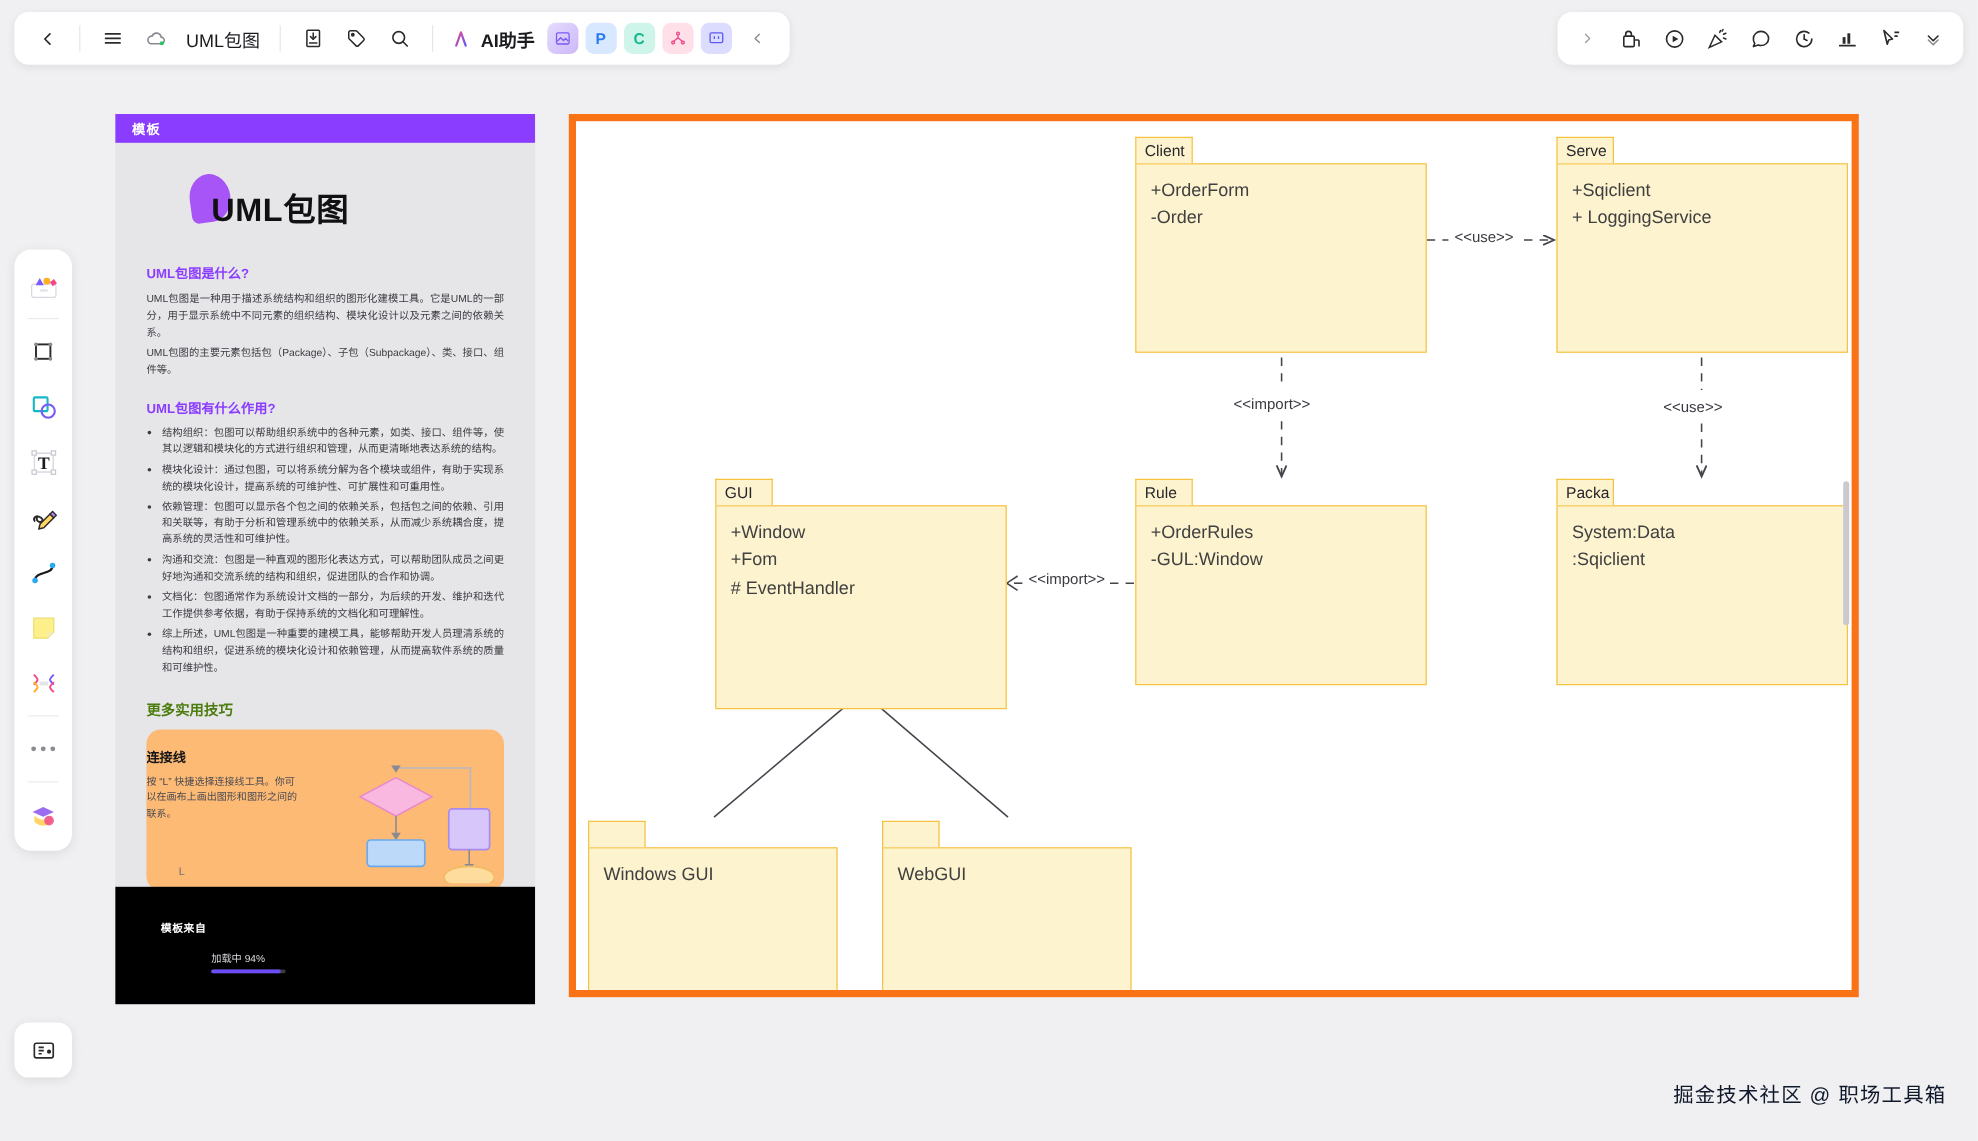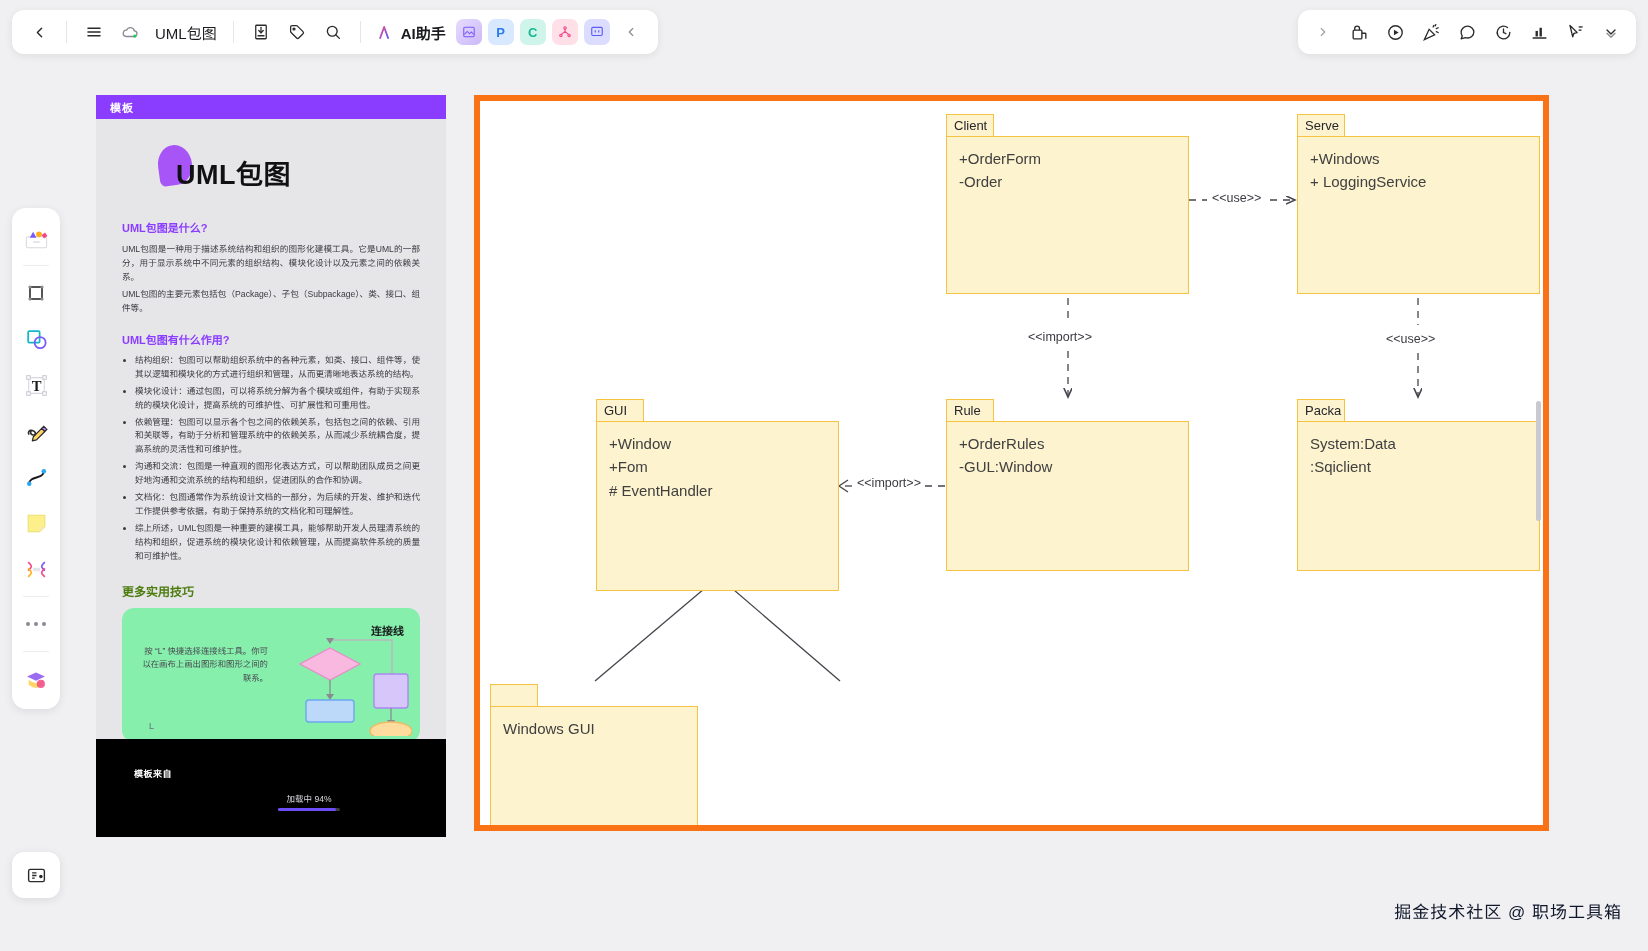--- a/index.html
+++ b/index.html
@@ -117,35 +117,35 @@
     margin-bottom: 2px; text-align: justify;
   }
   .tpl-gap { height: 14px; }
   .tpl-ul { margin: 0; padding-left: 13px; }
   .tpl-ul li {
     font-size: 8.6px; line-height: 1.62; color: #3a3a40;
     margin-bottom: 3px; text-align: justify;
   }
   .tips-h2 { color: #4d7c0f; font-size: 12px; font-weight: bold; margin: 18px 0 9px; }
   .tips-card {
-    background: #86efac; border-radius: 12px;
-    height: 134px; padding: 14px 16px; position: relative; overflow: hidden; text-align: right;
+    background: #fdba74; border-radius: 12px;
+    height: 134px; padding: 14px 0; position: relative; overflow: hidden;
   }
   .tips-title { font-size: 11px; font-weight: bold; color: #16161a; margin-bottom: 7px; }
   .tips-text { font-size: 8.4px; line-height: 1.6; color: #4a4a52; width: 130px; }
   .tips-l { position: absolute; left: 27px; bottom: 11px; font-size: 9px; color: #6c6c75; }
   .mini-diagram { position: absolute; right: 8px; top: 10px; width: 120px; height: 118px; }
   .tpl-footer {
     position: absolute; left: 0; bottom: 0; width: 350px; height: 98px;
     background: #000000; color: #ffffff; padding: 28px 4px 0 38px;
   }
   .tpl-footer-label { font-size: 9px; font-weight: bold; letter-spacing: 0.5px; }
   .loading-row {
     margin-top: 12px; margin-left: 42px;
-    display: flex; flex-direction: column; align-items: center;
+    display: flex; flex-direction: column; align-items: flex-start;
   }
   .loading-txt { font-size: 8.5px; color: #dcdce2; margin-bottom: 4px; }
   .loading-track { width: 62px; height: 3px; background: #3a3a40; border-radius: 2px; }
   .loading-fill { height: 3px; background: #6b4cf6; border-radius: 2px; width: 94%; }
 
   
   .canvas {
     position: absolute; left: 474px; top: 95px;
     width: 1075px; height: 736px;
     background: #ffffff;
@@ -519,21 +519,21 @@
       <div class="pkg-tab" style="width:46px;">Client</div>
       <div class="pkg-body" style="top:22px; width:243px; height:158px;">
         <div class="pkg-line">+OrderForm</div>
         <div class="pkg-line">-Order</div>
       </div>
     </div>
 
     <div class="pkg" style="left:817px; top:13px; width:243px; height:180px;">
       <div class="pkg-tab" style="width:46px;">Serve</div>
       <div class="pkg-body" style="top:22px; width:243px; height:158px;">
-        <div class="pkg-line">+Windows</div>
+        <div class="pkg-line">+Sqiclient</div>
         <div class="pkg-line">+ LoggingService</div>
       </div>
     </div>
 
     <div class="pkg" style="left:116px; top:298px; width:243px; height:172px;">
       <div class="pkg-tab" style="width:44px;">GUI</div>
       <div class="pkg-body" style="top:22px; width:243px; height:170px;">
         <div class="pkg-line">+Window</div>
         <div class="pkg-line">+Fom</div>
         <div class="pkg-line"># EventHandler</div>
@@ -556,20 +556,26 @@
       </div>
     </div>
 
     <div class="pkg" style="left:10px; top:583px; width:208px; height:166px;">
       <div class="pkg-tab" style="width:48px;"></div>
       <div class="pkg-body" style="top:22px; width:208px; height:144px;">
         <div class="pkg-line">Windows GUI</div>
       </div>
     </div>
 
+    <div class="pkg" style="left:255px; top:583px; width:208px; height:166px;">
+      <div class="pkg-tab" style="width:48px;"></div>
+      <div class="pkg-body" style="top:22px; width:208px; height:144px;">
+        <div class="pkg-line">WebGUI</div>
+      </div>
+    </div>
 
     <div class="edge-label" style="left:729px; top:90px;">&lt;&lt;use&gt;&gt;</div>
     <div class="edge-label" style="left:545px; top:229px;">&lt;&lt;import&gt;&gt;</div>
     <div class="edge-label" style="left:903px; top:231px;">&lt;&lt;use&gt;&gt;</div>
     <div class="edge-label" style="left:374px; top:375px;">&lt;&lt;import&gt;&gt;</div>
 
     <div class="scrollbar-v"></div>
   </div>
 
   <div class="watermark">掘金技术社区 @ 职场工具箱</div>

